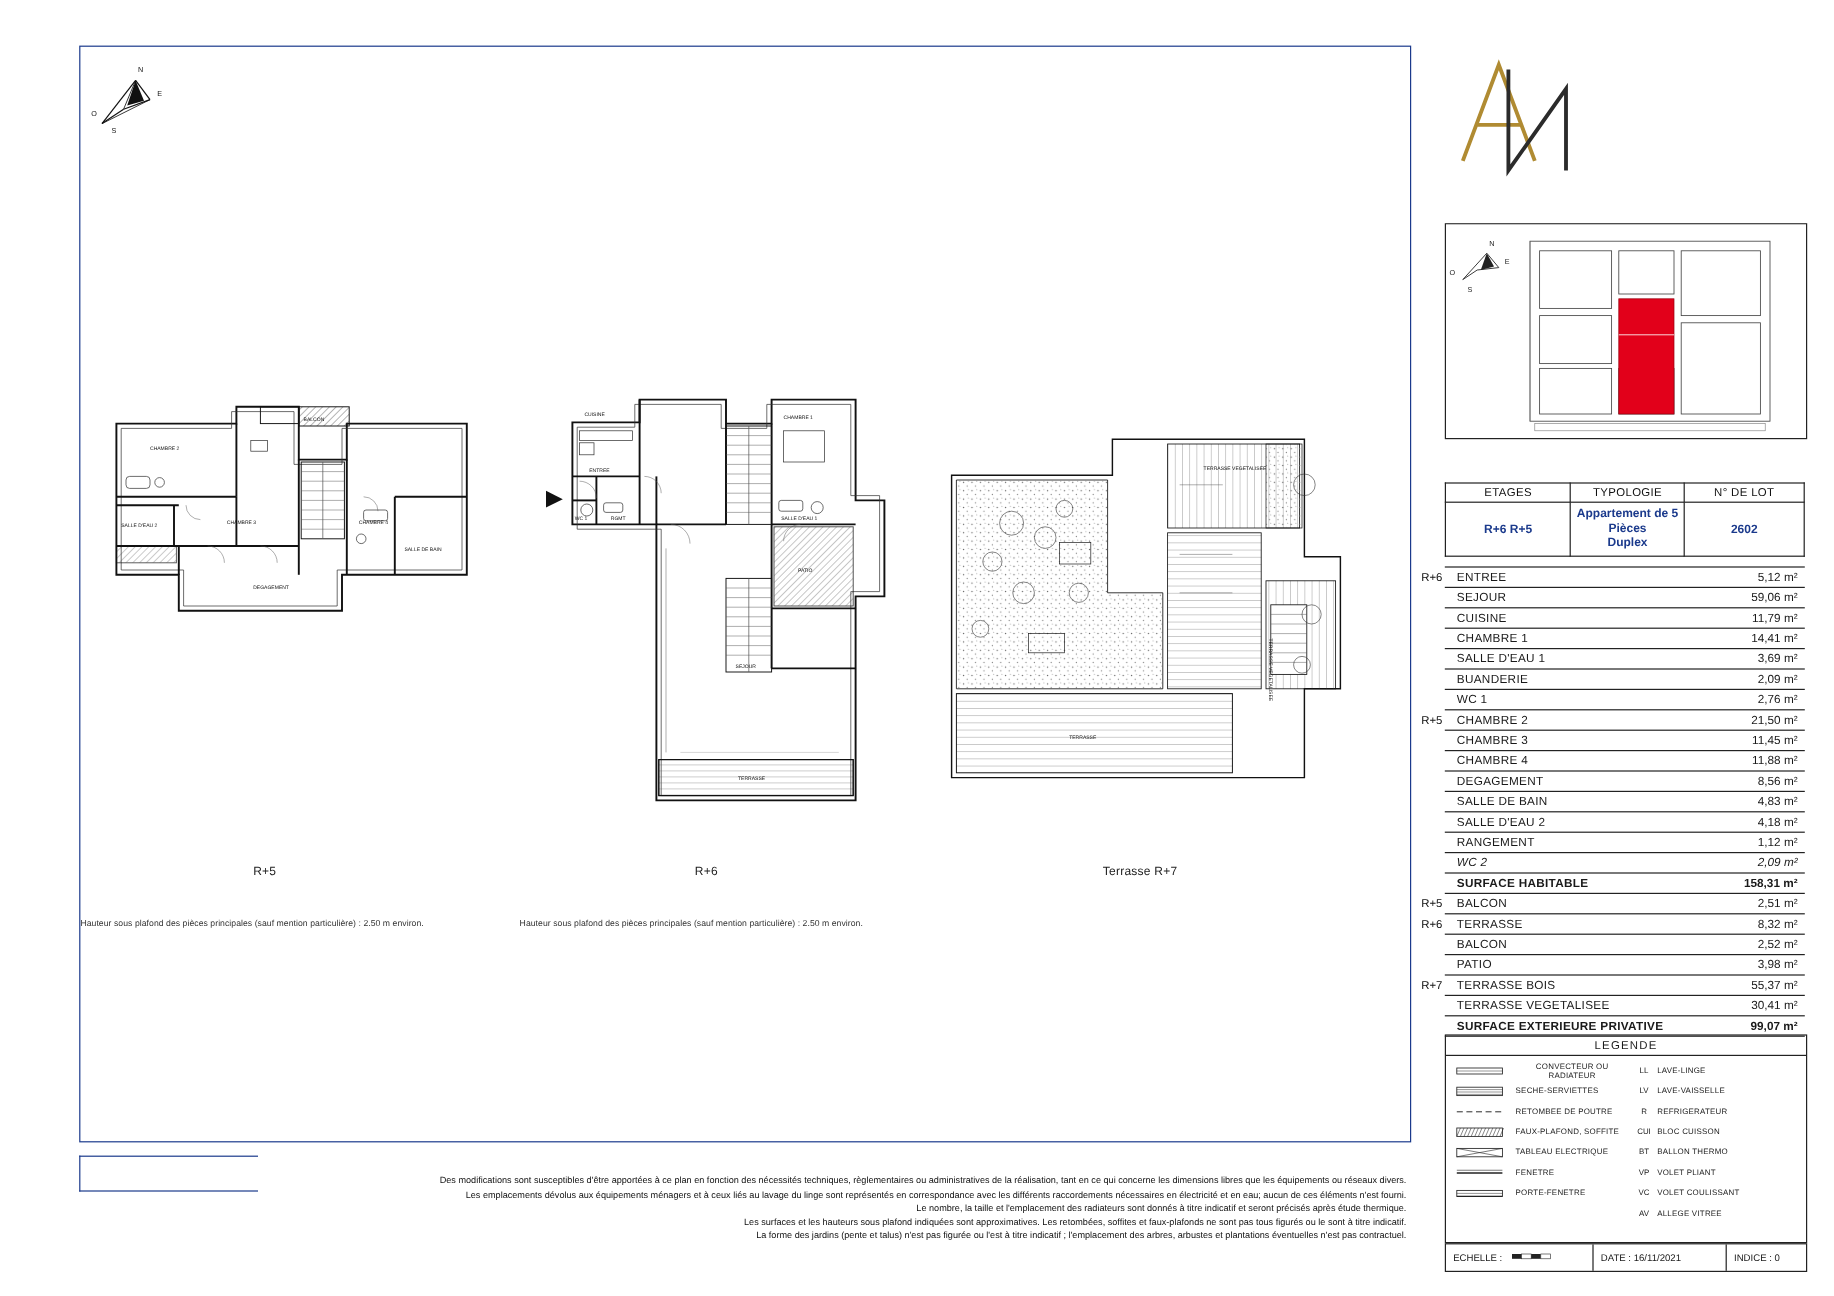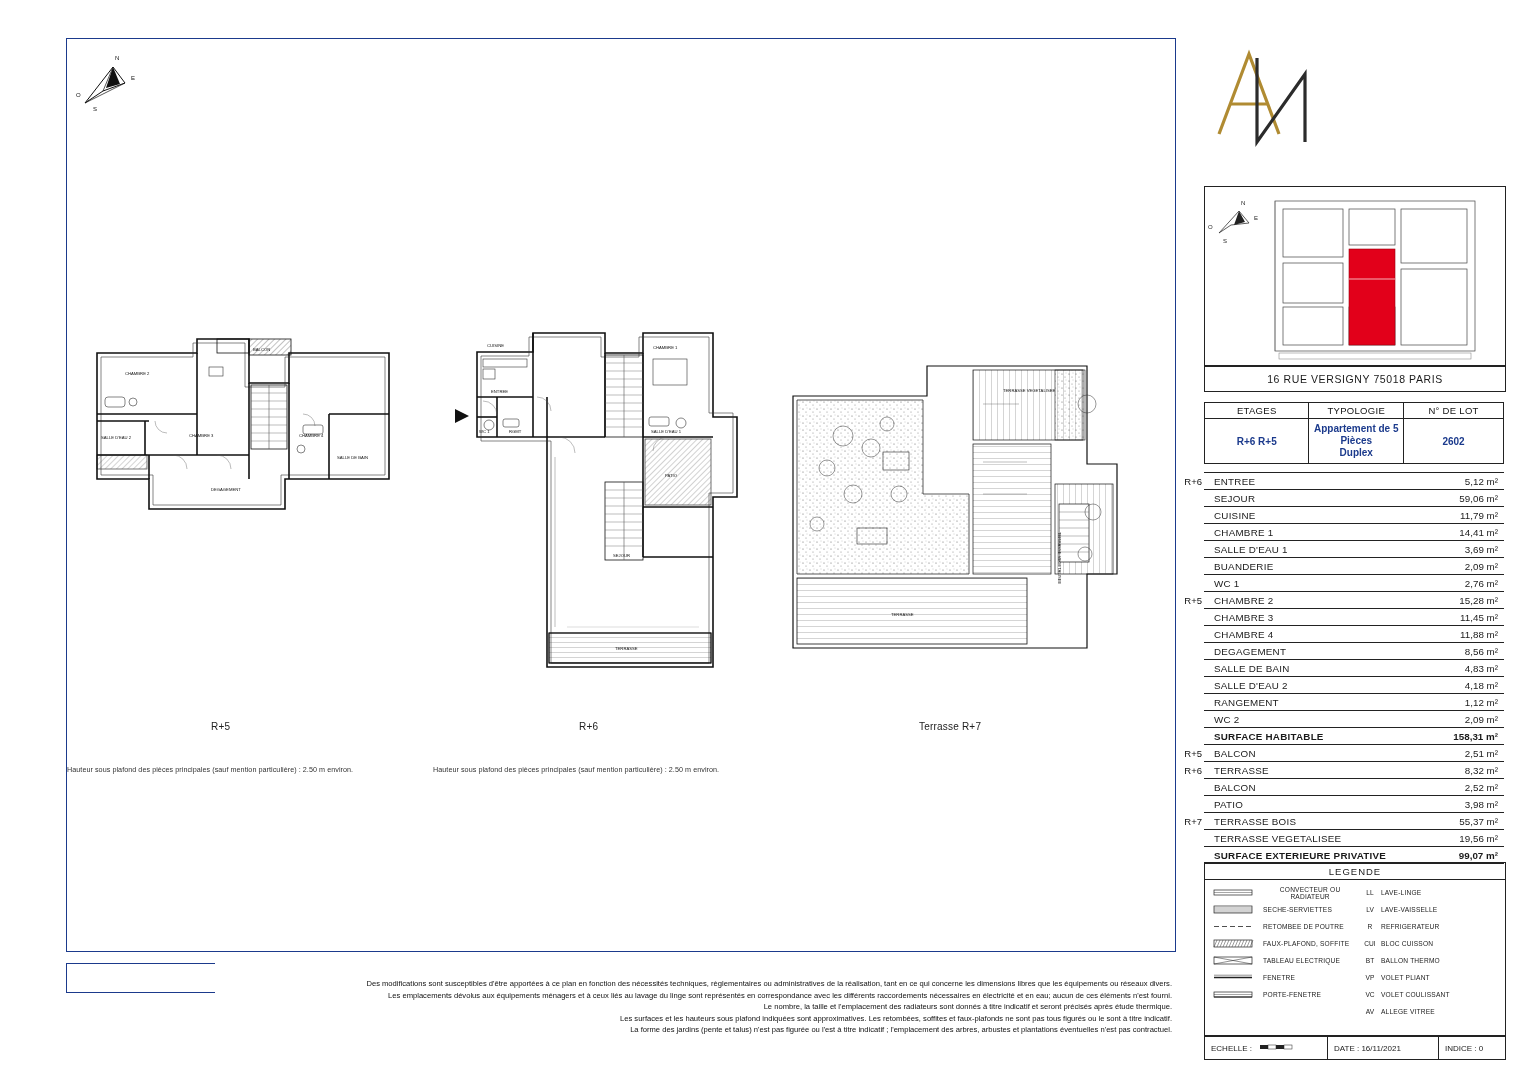--- a/index.html
+++ b/index.html
@@ -386,21 +386,20 @@
           <path d="M26 38 L44 36"></path>
       </g>
       <polygon points="34,24 29,38 40,35" fill="#222"></polygon>
       <text x="36" y="18" style="font-size:6px;fill:#222;font-family:'Liberation Sans',sans-serif">N</text>
       <text x="49" y="33" style="font-size:6px;fill:#222;font-family:'Liberation Sans',sans-serif">E</text>
       <text x="18" y="56" style="font-size:6px;fill:#222;font-family:'Liberation Sans',sans-serif">S</text>
       <text x="3" y="42" style="font-size:6px;fill:#222;font-family:'Liberation Sans',sans-serif">O</text>
     </svg>
   </div>
 
-  <div class="addr">16 RUE VERSIGNY  75018 PARIS</div>
 
   <table class="typ-table">
     <tbody>
         <tr class="typ-head">
       <td style="width:72px">ETAGES</td>
       <td>TYPOLOGIE</td>
       <td style="width:70px">N° DE LOT</td>
     </tr>
     <tr class="typ-val">
       <td>R+6 R+5</td>
@@ -439,21 +438,21 @@
         <span class="nm">BUANDERIE</span>
         <span class="vl">2,09 m²</span>
       </div>
       <div class="arow" style="position: relative;">
         <span class="nm">WC 1</span>
         <span class="vl">2,76 m²</span>
       </div>
       <div class="arow" style="position: relative;">
         <span class="floor-tag">R+5</span>
         <span class="nm">CHAMBRE 2</span>
-        <span class="vl">15,28 m²</span>
+        <span class="vl">21,50 m²</span>
       </div>
       <div class="arow" style="position: relative;">
         <span class="nm">CHAMBRE 3</span>
         <span class="vl">11,45 m²</span>
       </div>
       <div class="arow" style="position: relative;">
         <span class="nm">CHAMBRE 4</span>
         <span class="vl">11,88 m²</span>
       </div>
       <div class="arow" style="position: relative;">
@@ -465,21 +464,21 @@
         <span class="vl">4,83 m²</span>
       </div>
       <div class="arow" style="position: relative;">
         <span class="nm">SALLE D'EAU 2</span>
         <span class="vl">4,18 m²</span>
       </div>
       <div class="arow" style="position: relative;">
         <span class="nm">RANGEMENT</span>
         <span class="vl">1,12 m²</span>
       </div>
-      <div class="arow" style="position: relative;">
+      <div class="arow" style="position: relative; font-style: italic;">
         <span class="nm">WC 2</span>
         <span class="vl">2,09 m²</span>
       </div>
       <div class="arow bold" style="position: relative;">
         <span class="nm">SURFACE HABITABLE</span>
         <span class="vl">158,31 m²</span>
       </div>
       <div class="arow" style="position: relative;">
         <span class="floor-tag">R+5</span>
         <span class="nm">BALCON</span>
@@ -498,21 +497,21 @@
         <span class="nm">PATIO</span>
         <span class="vl">3,98 m²</span>
       </div>
       <div class="arow" style="position: relative;">
         <span class="floor-tag">R+7</span>
         <span class="nm">TERRASSE BOIS</span>
         <span class="vl">55,37 m²</span>
       </div>
       <div class="arow" style="position: relative;">
         <span class="nm">TERRASSE VEGETALISEE</span>
-        <span class="vl">19,56 m²</span>
+        <span class="vl">30,41 m²</span>
       </div>
       <div class="arow bold" style="position: relative;">
         <span class="nm">SURFACE EXTERIEURE PRIVATIVE</span>
         <span class="vl">99,07 m²</span>
       </div>
     </div>
 
   <div class="legend">
     <div class="legend-title">LEGENDE</div>
     <div class="legend-body">

